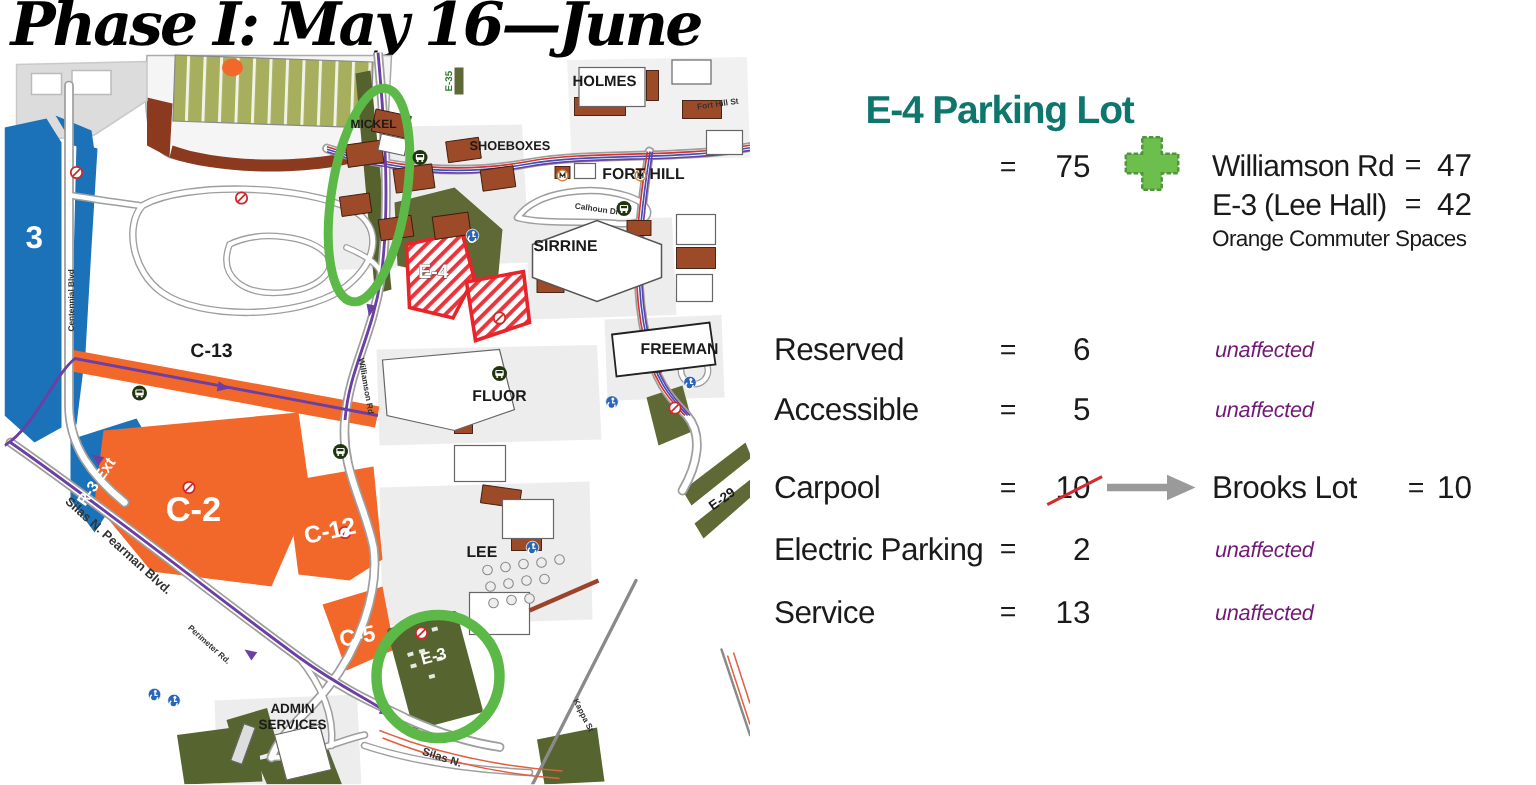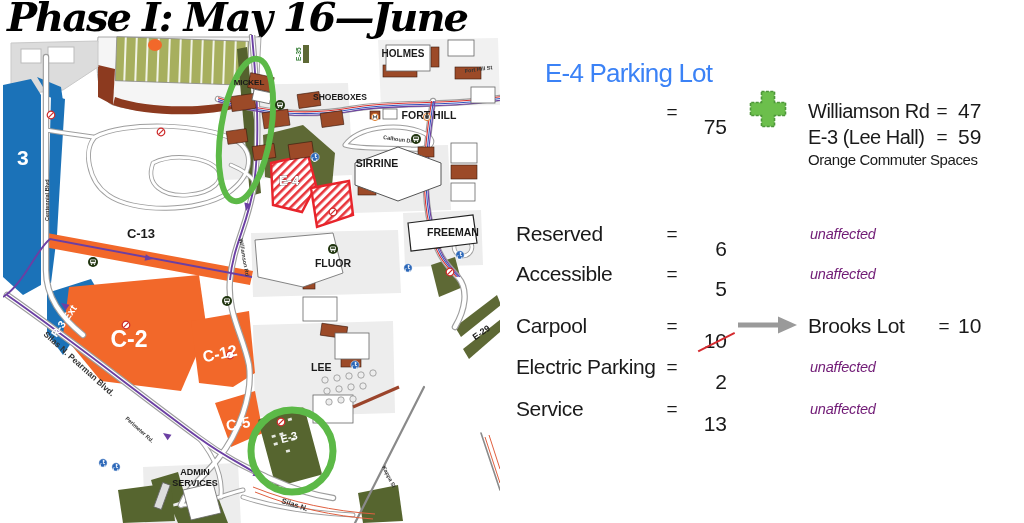--- a/index.html
+++ b/index.html
@@ -1,25 +1,25 @@
 <!DOCTYPE html>
 <html><head>
 <meta charset="utf-8">
 <style>
   html,body{margin:0;padding:0;width:1024px;height:523px;background:#fff;overflow:hidden;
     font-family:"Liberation Sans",sans-serif;color:#1a1a1a;}
   #stage{position:relative;width:1024px;height:523px;}
   .abs{position:absolute;white-space:nowrap;}
   .title{font-family:"DejaVu Serif",serif;font-style:italic;font-weight:bold;
     font-size:40px;letter-spacing:-2px;color:#000;}
-  .h1{font-size:26px;font-weight:normal;letter-spacing:-0.8px;color:#3b82f6;}
+  .h1{font-size:26px;font-weight:bold;letter-spacing:-0.8px;color:#0f766e;margin-left:32px;}
   .lbl{font-size:21px;letter-spacing:-0.4px;}
   .rlbl{font-size:20px;letter-spacing:-0.5px;}
   .eq{font-size:19px;width:24px;text-align:center;}
-  .val{font-size:21px;width:44px;text-align:right;margin-top:15px;}
+  .val{font-size:21px;width:44px;text-align:right;}
   .rval{font-size:21px;width:48px;text-align:left;}
   .note{font-size:15px;letter-spacing:-0.4px;text-align:center;}
   .unaf{font-style:italic;font-size:14.5px;letter-spacing:-0.2px;color:#701a75;}
   .struck{position:relative;display:inline-block;}
   .struck::after{content:"";position:absolute;left:-8px;right:-10px;top:48%;height:2.4px;
     background:#D42B30;transform:rotate(-27deg);}
   svg text{font-family:"Liberation Sans",sans-serif;}
 </style>
 </head>
 <body>
@@ -320,21 +320,21 @@
 
   <svg class="abs" style="left:748px;top:89px;" width="40" height="40" viewBox="0 0 40 40">
     <path d="M13.5,2.5 h13 v11 h11 v13 h-11 v11 h-13 v-11 h-11 v-13 h11 Z" fill="#6CBF4C" stroke="#4D9639" stroke-width="1.6" stroke-dasharray="3,1.4"></path>
   </svg>
 
   <div class="abs rlbl" style="left:808px;top:100px;">Williamson Rd</div>
   <div class="abs eq" style="left:930px;top:100px;">=</div>
   <div class="abs rval" style="left:958px;top:99px;">47</div>
   <div class="abs rlbl" style="left:808px;top:126px;">E-3 (Lee Hall)</div>
   <div class="abs eq" style="left:930px;top:126px;">=</div>
-  <div class="abs rval" style="left:958px;top:125px;">59</div>
+  <div class="abs rval" style="left:958px;top:125px;">42</div>
   <div class="abs note" style="left:808px;top:151px;">Orange Commuter Spaces</div>
 
   <div class="abs lbl" style="left:516px;top:222px;">Reserved</div>
   <div class="abs eq" style="left:660px;top:223px;">=</div>
   <div class="abs val" style="left:683px;top:222px;">6</div>
   <div class="abs unaf" style="left:810px;top:226px;">unaffected</div>
 
   <div class="abs lbl" style="left:516px;top:262px;">Accessible</div>
   <div class="abs eq" style="left:660px;top:263px;">=</div>
   <div class="abs val" style="left:683px;top:262px;">5</div>

